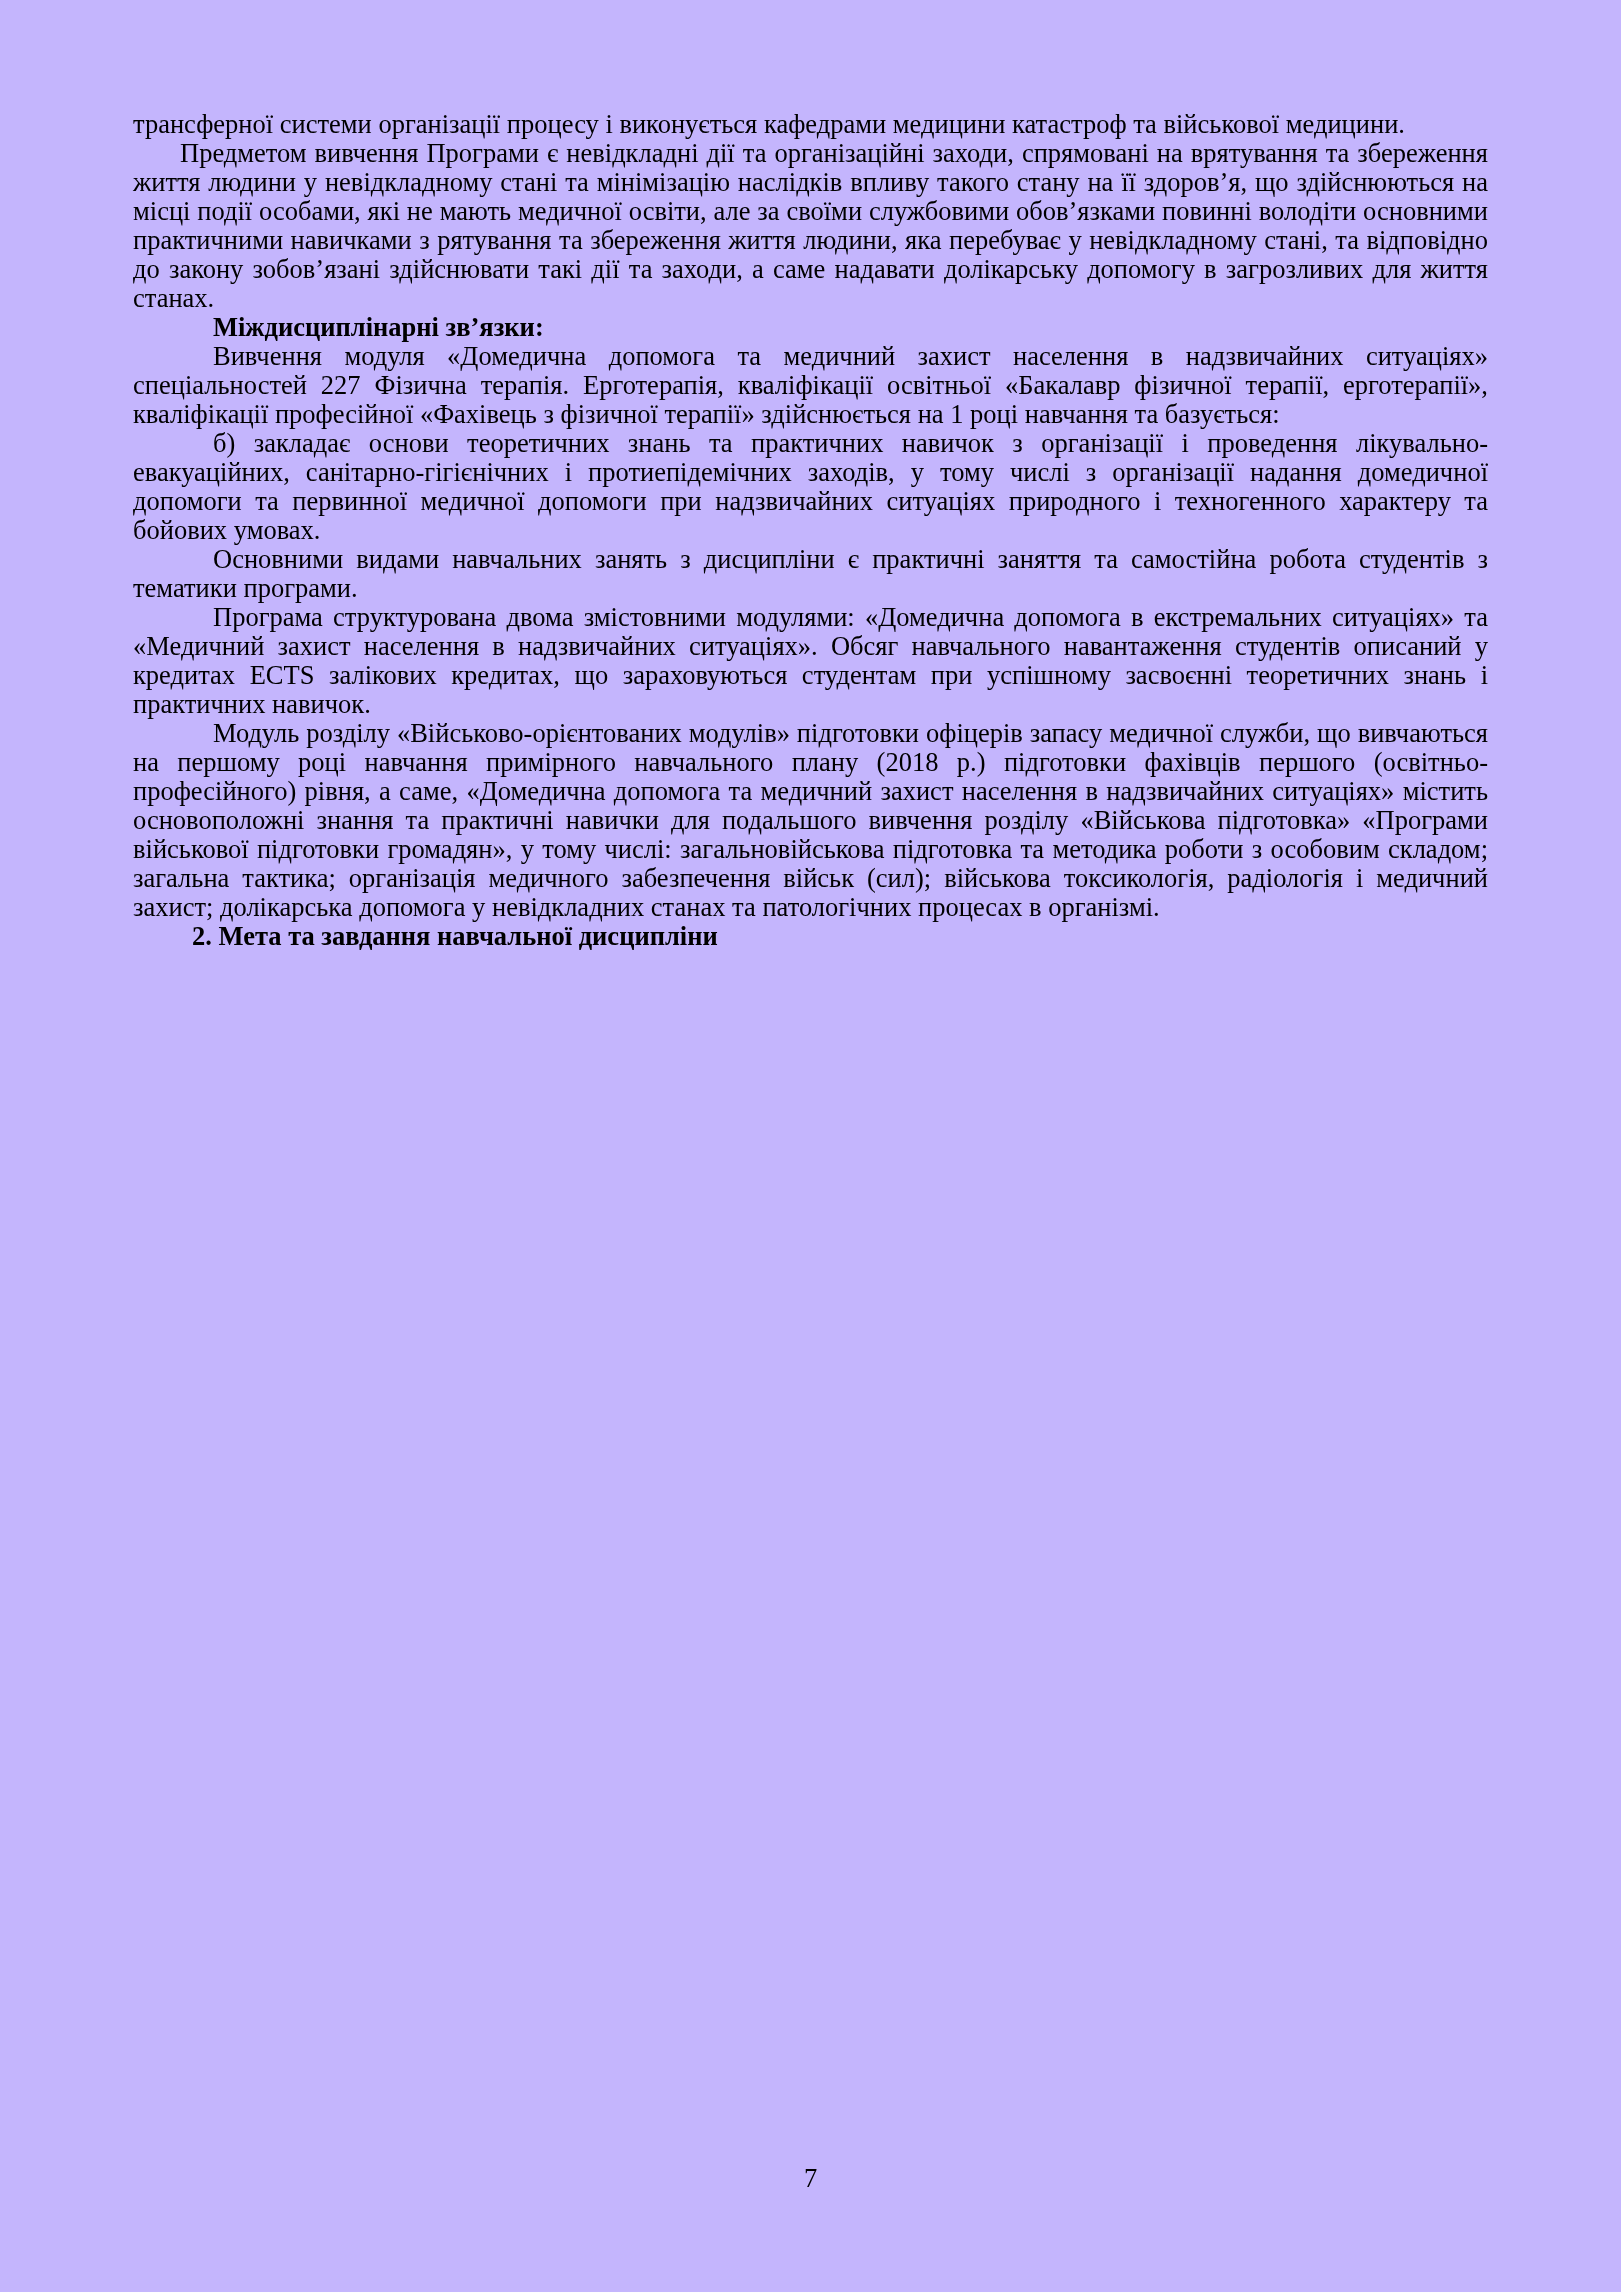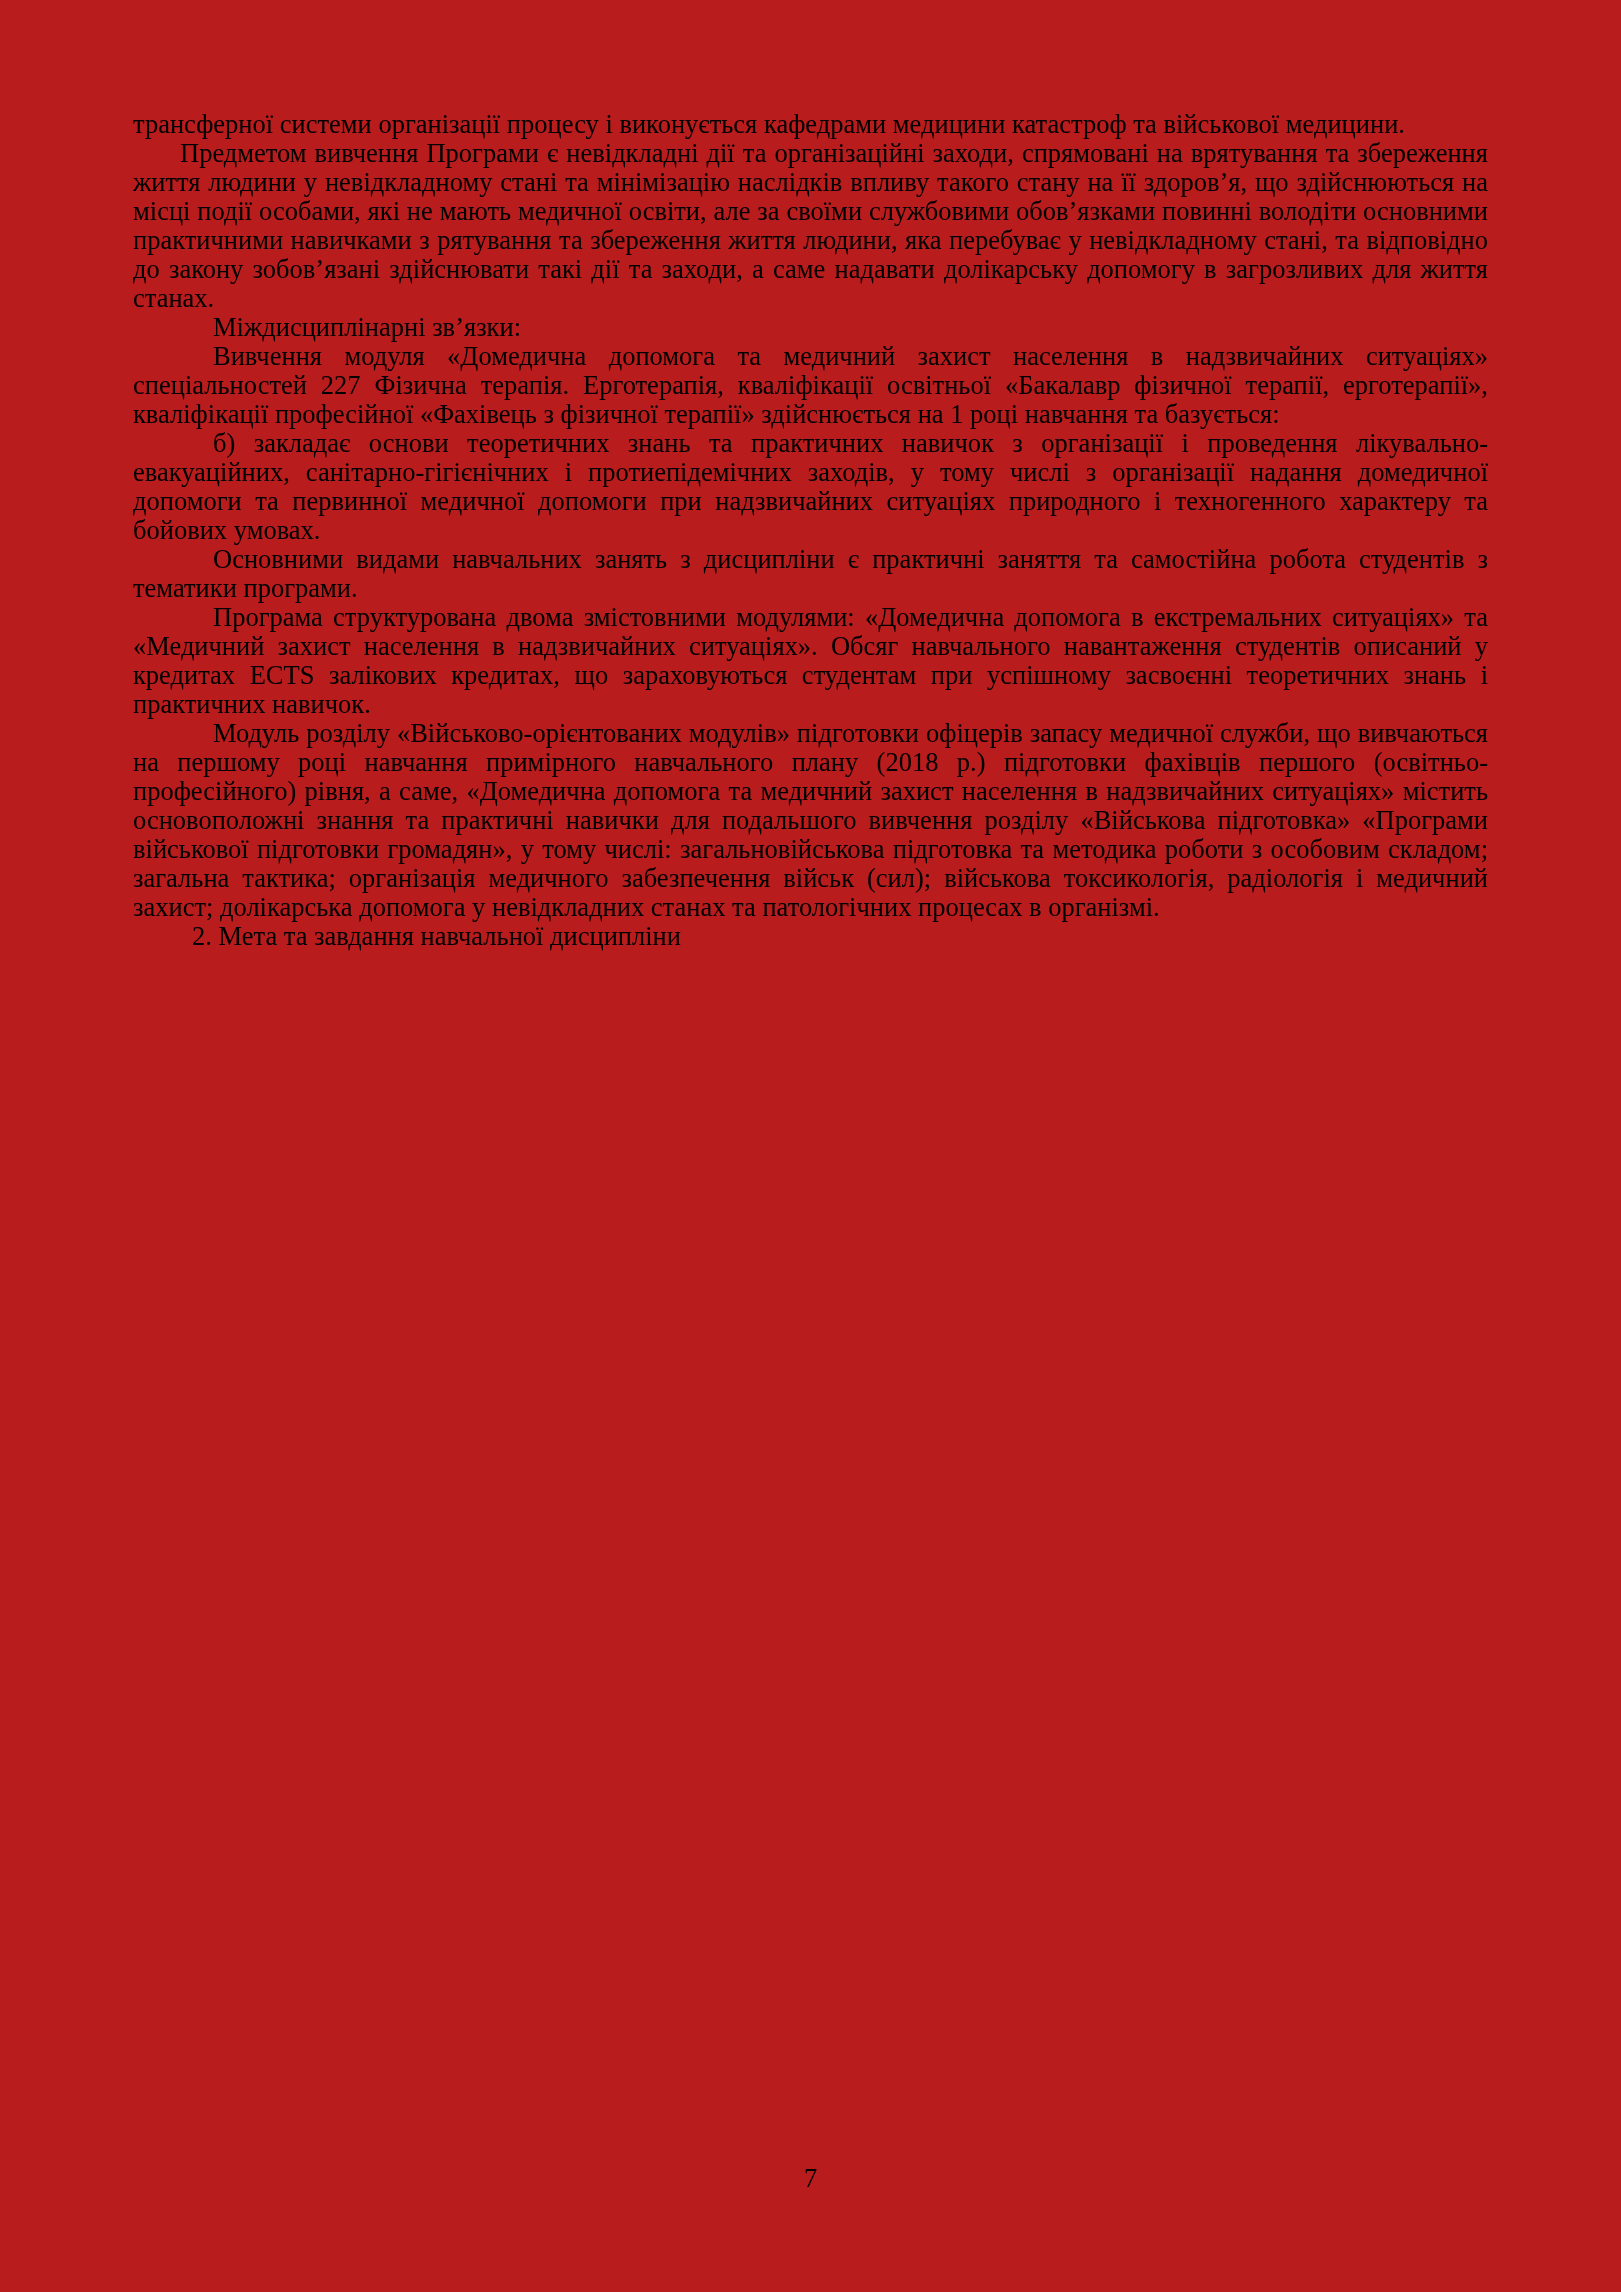--- a/index.html
+++ b/index.html
@@ -5,40 +5,40 @@
   * { box-sizing: border-box; }
   html, body {
     margin: 0;
     padding: 0;
     background: #ffffff;
   }
   .page {
     position: relative;
     width: 1621px;
     height: 2293px;
-    background: #b91c1c;
+    background: #c4b5fd;
     color: #000000;
     font-family: "Liberation Serif", "DejaVu Serif", serif;
     font-size: 26.5px;
     line-height: 29px;
     overflow: hidden;
   }
   .content {
     position: absolute;
     left: 133px;
     right: 133px;
     top: 110px;
   }
   .content p {
     margin: 0;
     text-align: justify;
     font-size: 26.5px;
     line-height: 29px;
   }
-  .bold { font-weight: normal; }
+  .bold { font-weight: bold; }
   .ind-a { text-indent: 47px; }   
   .ind-b { text-indent: 80px; }   
   .ind-c { text-indent: 59px; }   
   .mb-0  { margin-bottom: 0; }
   .mb-sm { margin-bottom: 11.8px; }
   .mb-md { margin-bottom: 17.6px; }
   .mb-he { margin-bottom: 13.7px; }
   .mb-lg { margin-bottom: 49px; }
   .page-number {
     position: absolute;

